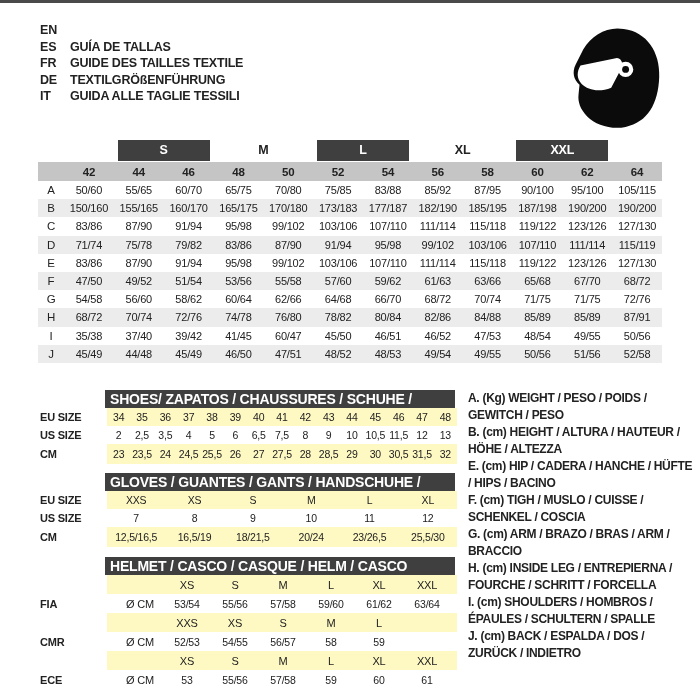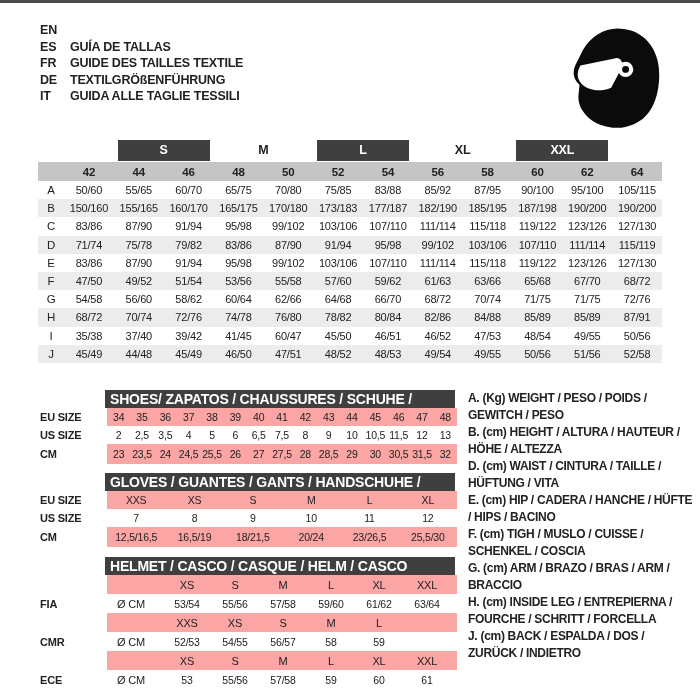--- a/index.html
+++ b/index.html
@@ -34,27 +34,27 @@
   .mt-label{text-align:center;font-size:11.5px;}
   .mt-cell{text-align:center;white-space:nowrap;}
 
   
   .subtable{position:absolute;left:38px;width:420px;}
   .sub-title{margin-left:67px;width:345px;background:#3f3f3f;color:#fff;
              font-weight:700;font-size:14px;height:18px;line-height:18px;padding-left:5px;}
   .sub-row{display:flex;align-items:stretch;}
   .row-label{flex:0 0 67px;font-weight:700;font-size:11px;display:flex;align-items:center;padding-left:2px;}
   .row-content{flex:0 0 350px;display:grid;align-items:center;}
-  .rc-gray{background:#fca5a5;}
+  .rc-gray{background:#fef9c3;}
   .cell{text-align:center;font-size:10.5px;white-space:nowrap;}
   .cell.sizeltr{font-size:11px;}
   .shoes-grid{grid-template-columns:repeat(15,1fr);}
   .gloves-grid{grid-template-columns:repeat(6,1fr);}
   .helmet-grid{grid-template-columns:56px repeat(6,48px);}
-  .unit-cell{text-align:left;padding-left:10px;font-size:11px;white-space:nowrap;}
+  .unit-cell{text-align:center;padding-left:10px;font-size:11px;white-space:nowrap;}
   .h18{height:18px;} .h19{height:19px;} .h20{height:20px;}
 
   
   .legend{position:absolute;left:468px;top:390px;width:228px;}
   .legend-item{margin:0;font-weight:700;font-size:12px;line-height:17px;letter-spacing:-0.3px;}
 </style>
 </head>
 <body>
 
 <div class="page">
@@ -450,20 +450,20 @@
             <div class="cell">60</div>
             <div class="cell">61</div>
           </div>
         </div>
       </div>
   </div>
 
   <div class="legend">
       <p class="legend-item">A. (Kg) WEIGHT / PESO / POIDS / GEWITCH / PESO</p>
       <p class="legend-item">B. (cm) HEIGHT / ALTURA / HAUTEUR / HÖHE / ALTEZZA</p>
-      <p class="legend-item">D. (cm) WAIST / CINTURA / TAILLE / HÜFTUNG / VITA</p>
       <p class="legend-item">E. (cm) HIP / CADERA / HANCHE / HÜFTE / HIPS / BACINO</p>
       <p class="legend-item">F. (cm) TIGH / MUSLO / CUISSE / SCHENKEL / COSCIA</p>
       <p class="legend-item">G. (cm) ARM / BRAZO / BRAS / ARM / BRACCIO</p>
       <p class="legend-item">H. (cm) INSIDE LEG / ENTREPIERNA / FOURCHE / SCHRITT / FORCELLA</p>
+      <p class="legend-item">I. (cm) SHOULDERS / HOMBROS / ÉPAULES / SCHULTERN / SPALLE</p>
       <p class="legend-item">J. (cm) BACK / ESPALDA / DOS / ZURÜCK / INDIETRO</p>
     </div>
 </div>
 
 </body></html>

